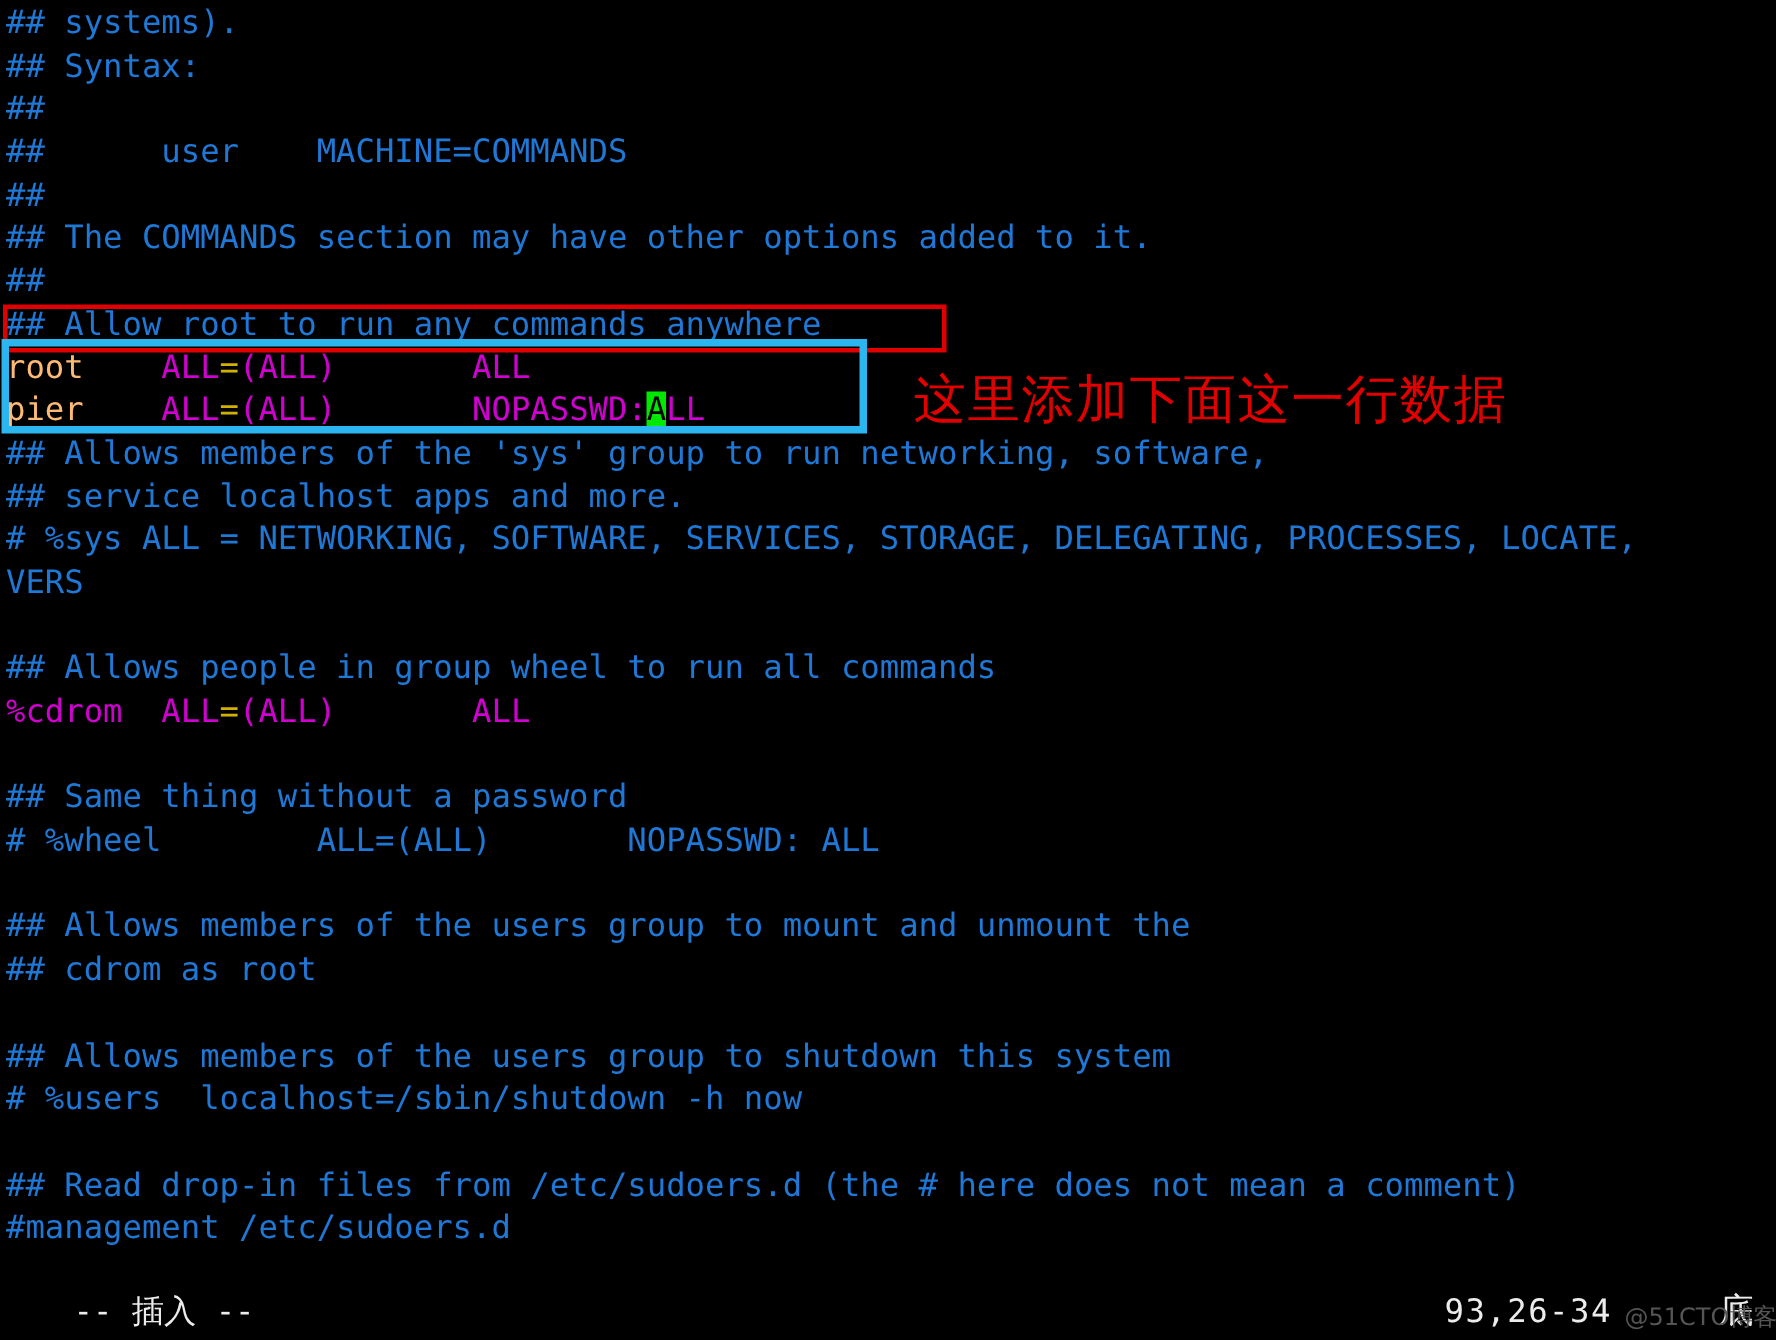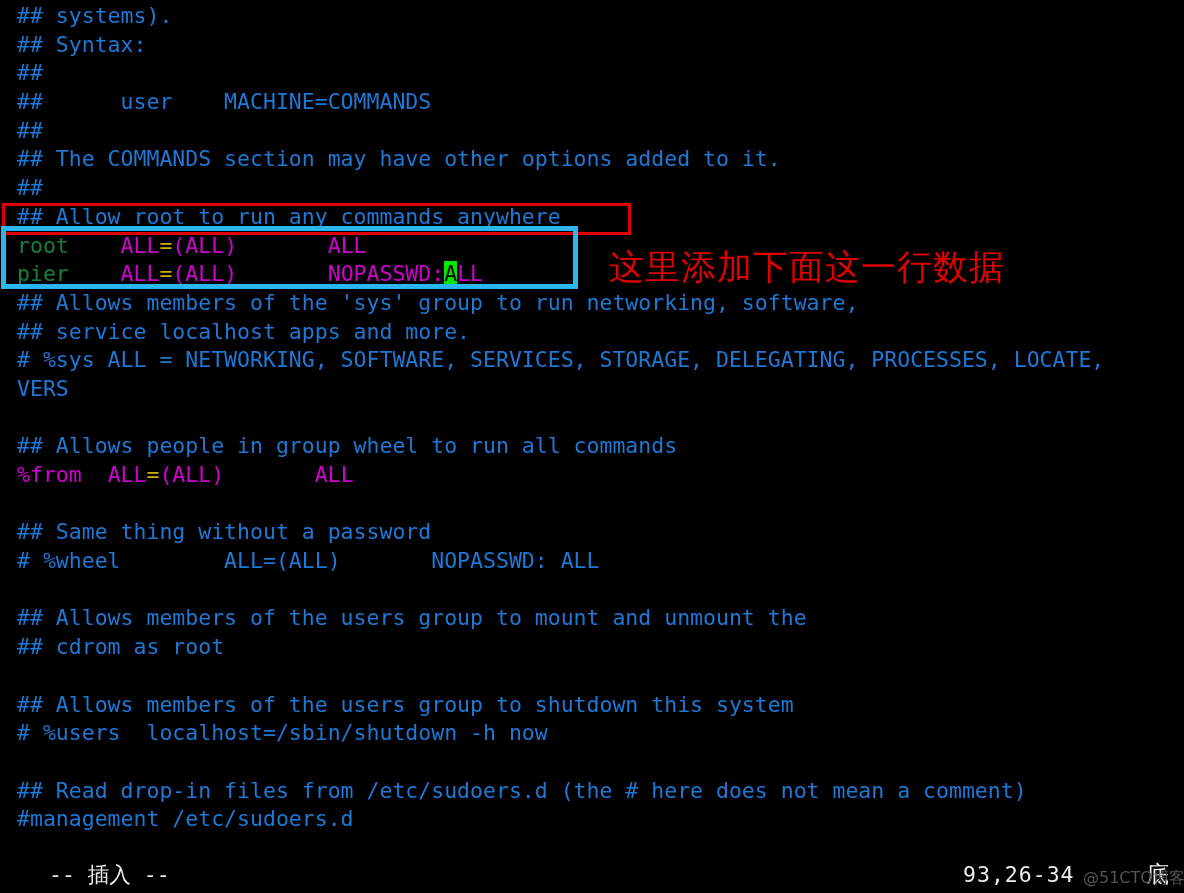--- a/index.html
+++ b/index.html
@@ -15,38 +15,38 @@
     font-family: "DejaVu Sans Mono", "Liberation Mono", monospace;
   }
   #terminal {
     position: relative;
     width: 1184px;
     height: 893px;
     background: #000000;
   }
   #buffer {
     position: absolute;
-    left: 16px;
+    left: 3px;
     top: 0;
     width: 956px;
     padding-top: 2px;
     box-sizing: border-box;
   }
   .line {
     height: 28.7px;
     line-height: 28.7px;
     font-size: 21.5px;
     letter-spacing: 0px;
     white-space: pre;
     color: #1f75d0;
     padding-left: 1px;
   }
   .c-comment  { color: #1f78d6; }
   .c-blue     { color: #1f78d6; }
-  .c-red      { color: #15803d; }
+  .c-red      { color: #fdba74; }
   .c-magenta  { color: #d000d0; }
   .c-yellow   { color: #d0b000; }
   .cursor {
     background: #00e800;
     color: #000000;
   }
 
   
   #statusline {
     position: absolute;
@@ -145,21 +145,21 @@
       <div class="line"><span class="c-comment">##</span></div>
       <div class="line"><span class="c-comment">## Allow root to run any commands anywhere</span></div>
       <div class="line"><span class="c-red">root</span><span class="c-blue">    </span><span class="c-magenta">ALL</span><span class="c-yellow">=</span><span class="c-magenta">(ALL)</span><span class="c-blue">       </span><span class="c-magenta">ALL</span></div>
       <div class="line"><span class="c-red">pier</span><span class="c-blue">    </span><span class="c-magenta">ALL</span><span class="c-yellow">=</span><span class="c-magenta">(ALL)</span><span class="c-blue">       </span><span class="c-magenta">NOPASSWD:</span><span class="cursor">A</span><span class="c-magenta">LL</span></div>
       <div class="line"><span class="c-comment">## Allows members of the 'sys' group to run networking, software,</span></div>
       <div class="line"><span class="c-comment">## service localhost apps and more.</span></div>
       <div class="line"><span class="c-comment"># %sys ALL = NETWORKING, SOFTWARE, SERVICES, STORAGE, DELEGATING, PROCESSES, LOCATE,</span></div>
       <div class="line"><span class="c-comment">VERS</span></div>
       <div class="line"><span class="c-comment">&nbsp;</span></div>
       <div class="line"><span class="c-comment">## Allows people in group wheel to run all commands</span></div>
-      <div class="line"><span class="c-magenta">%from</span><span class="c-blue">  </span><span class="c-magenta">ALL</span><span class="c-yellow">=</span><span class="c-magenta">(ALL)</span><span class="c-blue">       </span><span class="c-magenta">ALL</span></div>
+      <div class="line"><span class="c-magenta">%cdrom</span><span class="c-blue">  </span><span class="c-magenta">ALL</span><span class="c-yellow">=</span><span class="c-magenta">(ALL)</span><span class="c-blue">       </span><span class="c-magenta">ALL</span></div>
       <div class="line"><span class="c-comment">&nbsp;</span></div>
       <div class="line"><span class="c-comment">## Same thing without a password</span></div>
       <div class="line"><span class="c-comment"># %wheel        ALL=(ALL)       NOPASSWD: ALL</span></div>
       <div class="line"><span class="c-comment">&nbsp;</span></div>
       <div class="line"><span class="c-comment">## Allows members of the users group to mount and unmount the</span></div>
       <div class="line"><span class="c-comment">## cdrom as root</span></div>
       <div class="line"><span class="c-comment">&nbsp;</span></div>
       <div class="line"><span class="c-comment">## Allows members of the users group to shutdown this system</span></div>
       <div class="line"><span class="c-comment"># %users  localhost=/sbin/shutdown -h now</span></div>
       <div class="line"><span class="c-comment">&nbsp;</span></div>

